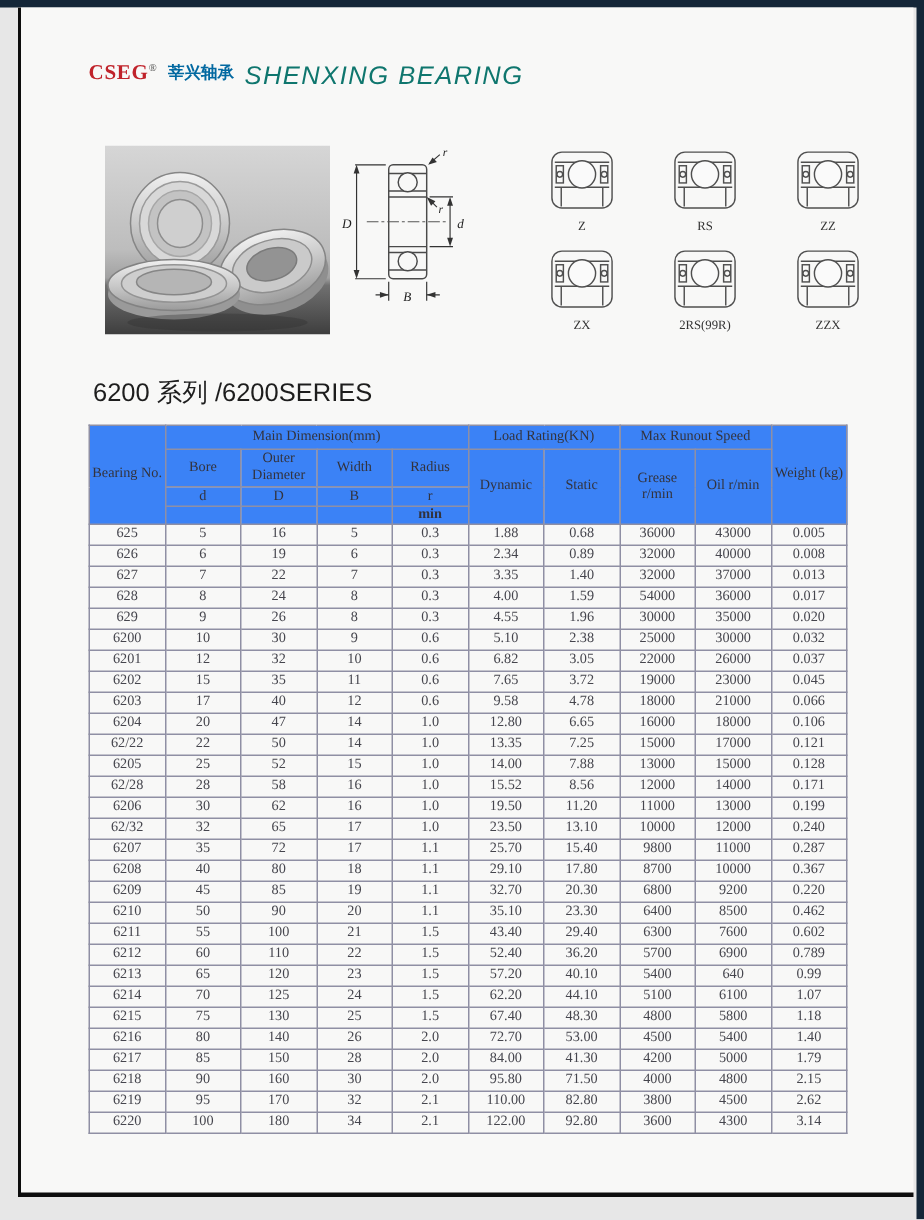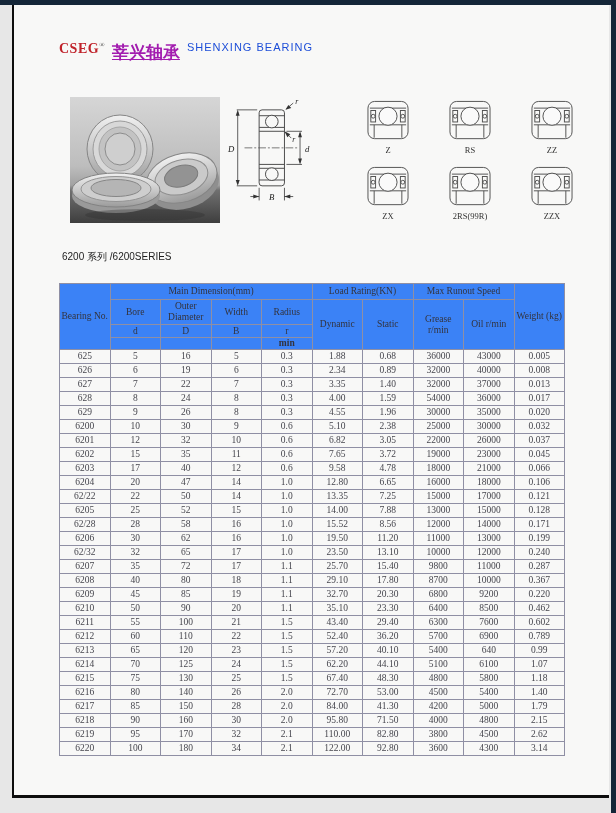--- a/index.html
+++ b/index.html
@@ -7,31 +7,31 @@
           font-family:"Liberation Sans","DejaVu Sans",sans-serif;}
   .frame-top{position:absolute;left:0;top:0;width:616px;height:5px;background:#142638;}
   .frame-right{position:absolute;right:0;top:0;width:5px;height:813px;background:#142638;}
   .page{position:absolute;left:12px;top:5px;width:597px;height:793px;background:#f8f8f7;
         border-left:2px solid #0d0d0d;border-bottom:3px solid #0d0d0d;box-sizing:border-box;}
   
   .logo-row{position:absolute;left:45px;top:36px;display:flex;align-items:flex-start;gap:7px;white-space:nowrap;}
   .logo-cseg{color:#c0232b;font-weight:bold;font-size:14px;letter-spacing:.5px;
              font-family:"Liberation Serif","DejaVu Serif",serif;}
   .logo-cseg sup{font-size:7px;color:#444;font-weight:normal;}
-  .logo-cn{font-size:17px;font-weight:bold;color:#a21caf;text-decoration:underline;}
-  .logo-en{font-size:11px;color:#1d4ed8;letter-spacing:1px;}
+  .logo-cn{font-size:11px;font-weight:bold;color:#0369a1;}
+  .logo-en{font-size:17px;color:#0f766e;letter-spacing:1px;font-style:italic;}
   
   .photo{position:absolute;left:56px;top:92px;width:150px;height:126px;}
   .cross{position:absolute;left:213px;top:90px;}
   .seal-grid{position:absolute;left:336px;top:95px;width:240px;display:grid;
              grid-template-columns:repeat(3,1fr);row-gap:11px;column-gap:6px;}
   .seal-cell{display:flex;flex-direction:column;align-items:center;}
   .seal-label{font-size:8.5px;color:#333;margin-top:3px;font-family:"Liberation Serif","DejaVu Serif",serif;}
   
-  .series-title{position:absolute;left:48px;top:245px;font-size:10px;color:#1d1d1d;}
+  .series-title{position:absolute;left:48px;top:245px;font-size:17px;color:#1d1d1d;}
   
   .spec-table{position:absolute;left:45px;top:278px;border-collapse:collapse;width:506px;table-layout:fixed;
               font-family:"Liberation Serif","DejaVu Serif",serif;font-size:9.5px;color:#45454d;}
   .spec-table th,.spec-table td{border:1px solid #8f8fa4;text-align:center;vertical-align:middle;
               padding:0 1px;font-weight:normal;line-height:1.15;}
   .spec-table thead th{background:#3b82f6;color:#33333d;}
   .hr1 th{height:15px;}
   .hr2 th{height:24px;}
   .hr3 th{height:12px;}
   .hr4 th{height:11px;font-weight:bold;}

